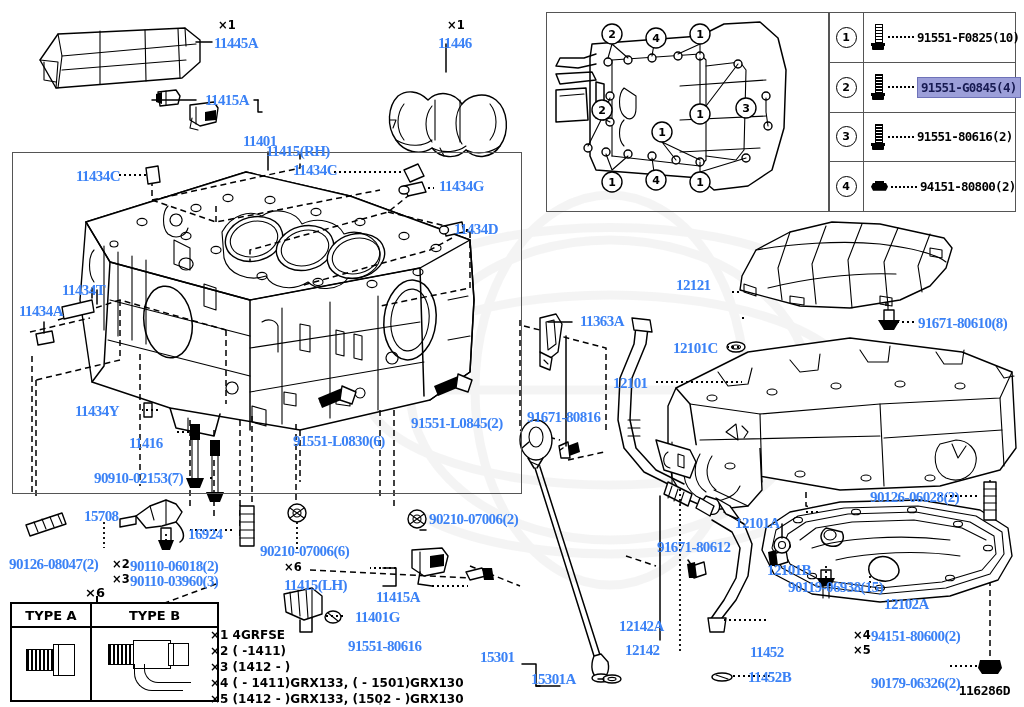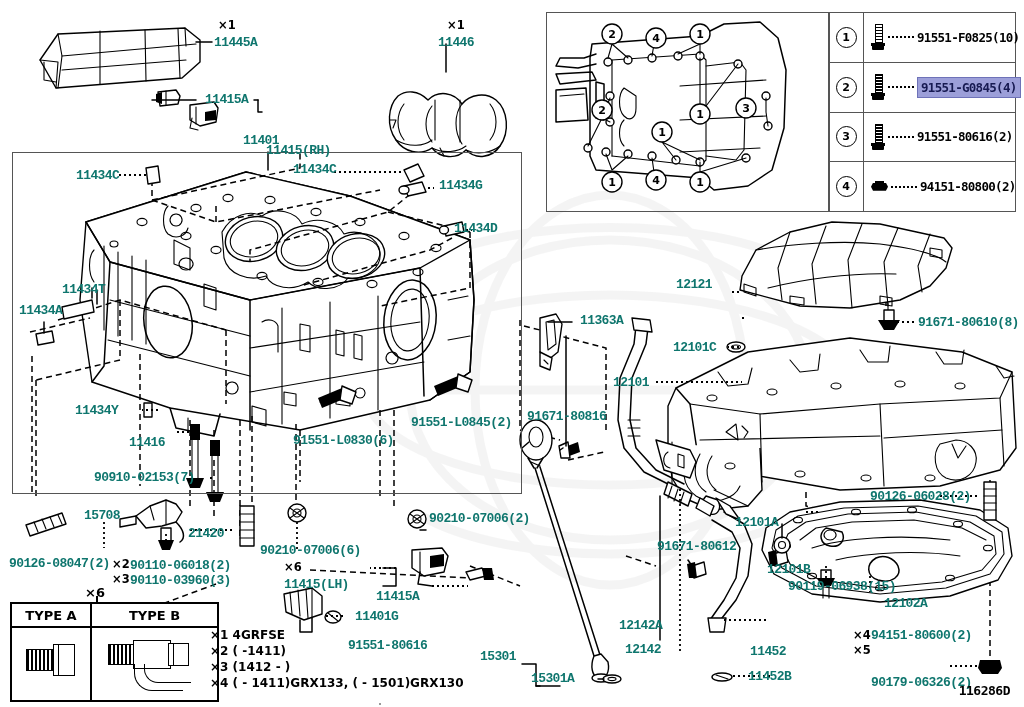--- a/index.html
+++ b/index.html
@@ -11,27 +11,27 @@
   }
   #sheet{
     position:relative;
     width:1024px;height:707px;
     overflow:hidden;
     background:#fff;
   }
   
   .lbl{
     position:absolute;
-    font-family:Liberation Mono, monospace;
+    font-family:Liberation Serif, serif;
     font-weight:bold;
-    font-size:13px;
+    font-size:15px;
     letter-spacing:-0.6px;
     white-space:nowrap;
     line-height:1;
-    color:#0f766e;
+    color:#3b82f6;
   }
   .note{
     position:absolute;
     font-family:"DejaVu Sans","Liberation Sans",sans-serif;
     font-size:11.5px;
     font-weight:bold;
     white-space:nowrap;
     line-height:1;
   }
   
@@ -833,21 +833,21 @@
   <div class="lbl" style="left:293px;top:434px;text-align:center;">91551-L0830(6)</div>
   <div class="lbl" style="left:411px;top:416px;">91551-L0845(2)</div>
 
   <div class="lbl" style="left:580px;top:314px;">11363A</div>
   <div class="lbl" style="left:527px;top:410px;">91671-80816</div>
   <div class="lbl" style="left:429px;top:512px;">90210-07006(2)</div>
   <div class="lbl" style="left:260px;top:544px;">90210-07006(6)</div>
 
   <div class="lbl" style="left:9px;top:557px;">90126-08047(2)</div>
   <div class="lbl" style="left:84px;top:509px;">15708</div>
-  <div class="lbl" style="left:188px;top:527px;">21420</div>
+  <div class="lbl" style="left:188px;top:527px;">16924</div>
 
   <div class="note" style="left:112px;top:559px;">×2</div>
   <div class="lbl" style="left:130px;top:559px;">90110-06018(2)</div>
   <div class="note" style="left:112px;top:574px;">×3</div>
   <div class="lbl" style="left:130px;top:574px;">90110-03960(3)</div>
 
   <div class="note" style="left:284px;top:562px;">×6</div>
   <div class="lbl" style="left:284px;top:578px;">11415(LH)</div>
   <div class="lbl" style="left:376px;top:590px;">11415A</div>
   <div class="lbl" style="left:355px;top:610px;">11401G</div>
@@ -874,16 +874,17 @@
 
   <div class="note" style="left:853px;top:630px;">×4</div>
   <div class="lbl" style="left:871px;top:629px;">94151-80600(2)</div>
   <div class="note" style="left:853px;top:645px;">×5</div>
   <div class="lbl" style="left:871px;top:676px;">90179-06326(2)</div>
 
   <div class="note" style="left:210px;top:629px;font-size:12px;">×1 4GRFSE</div>
   <div class="note" style="left:210px;top:645px;font-size:12px;">×2 (      -1411)</div>
   <div class="note" style="left:210px;top:661px;font-size:12px;">×3 (1412 -      )</div>
   <div class="note" style="left:210px;top:677px;font-size:12px;">×4 (      - 1411)GRX133, (      - 1501)GRX130</div>
+  <div class="note" style="left:210px;top:693px;font-size:12px;">×5 (1412 -      )GRX133, (1502 -      )GRX130</div>
 
   <div id="code">116286D</div>
 
 </div>
 
 </body></html>

